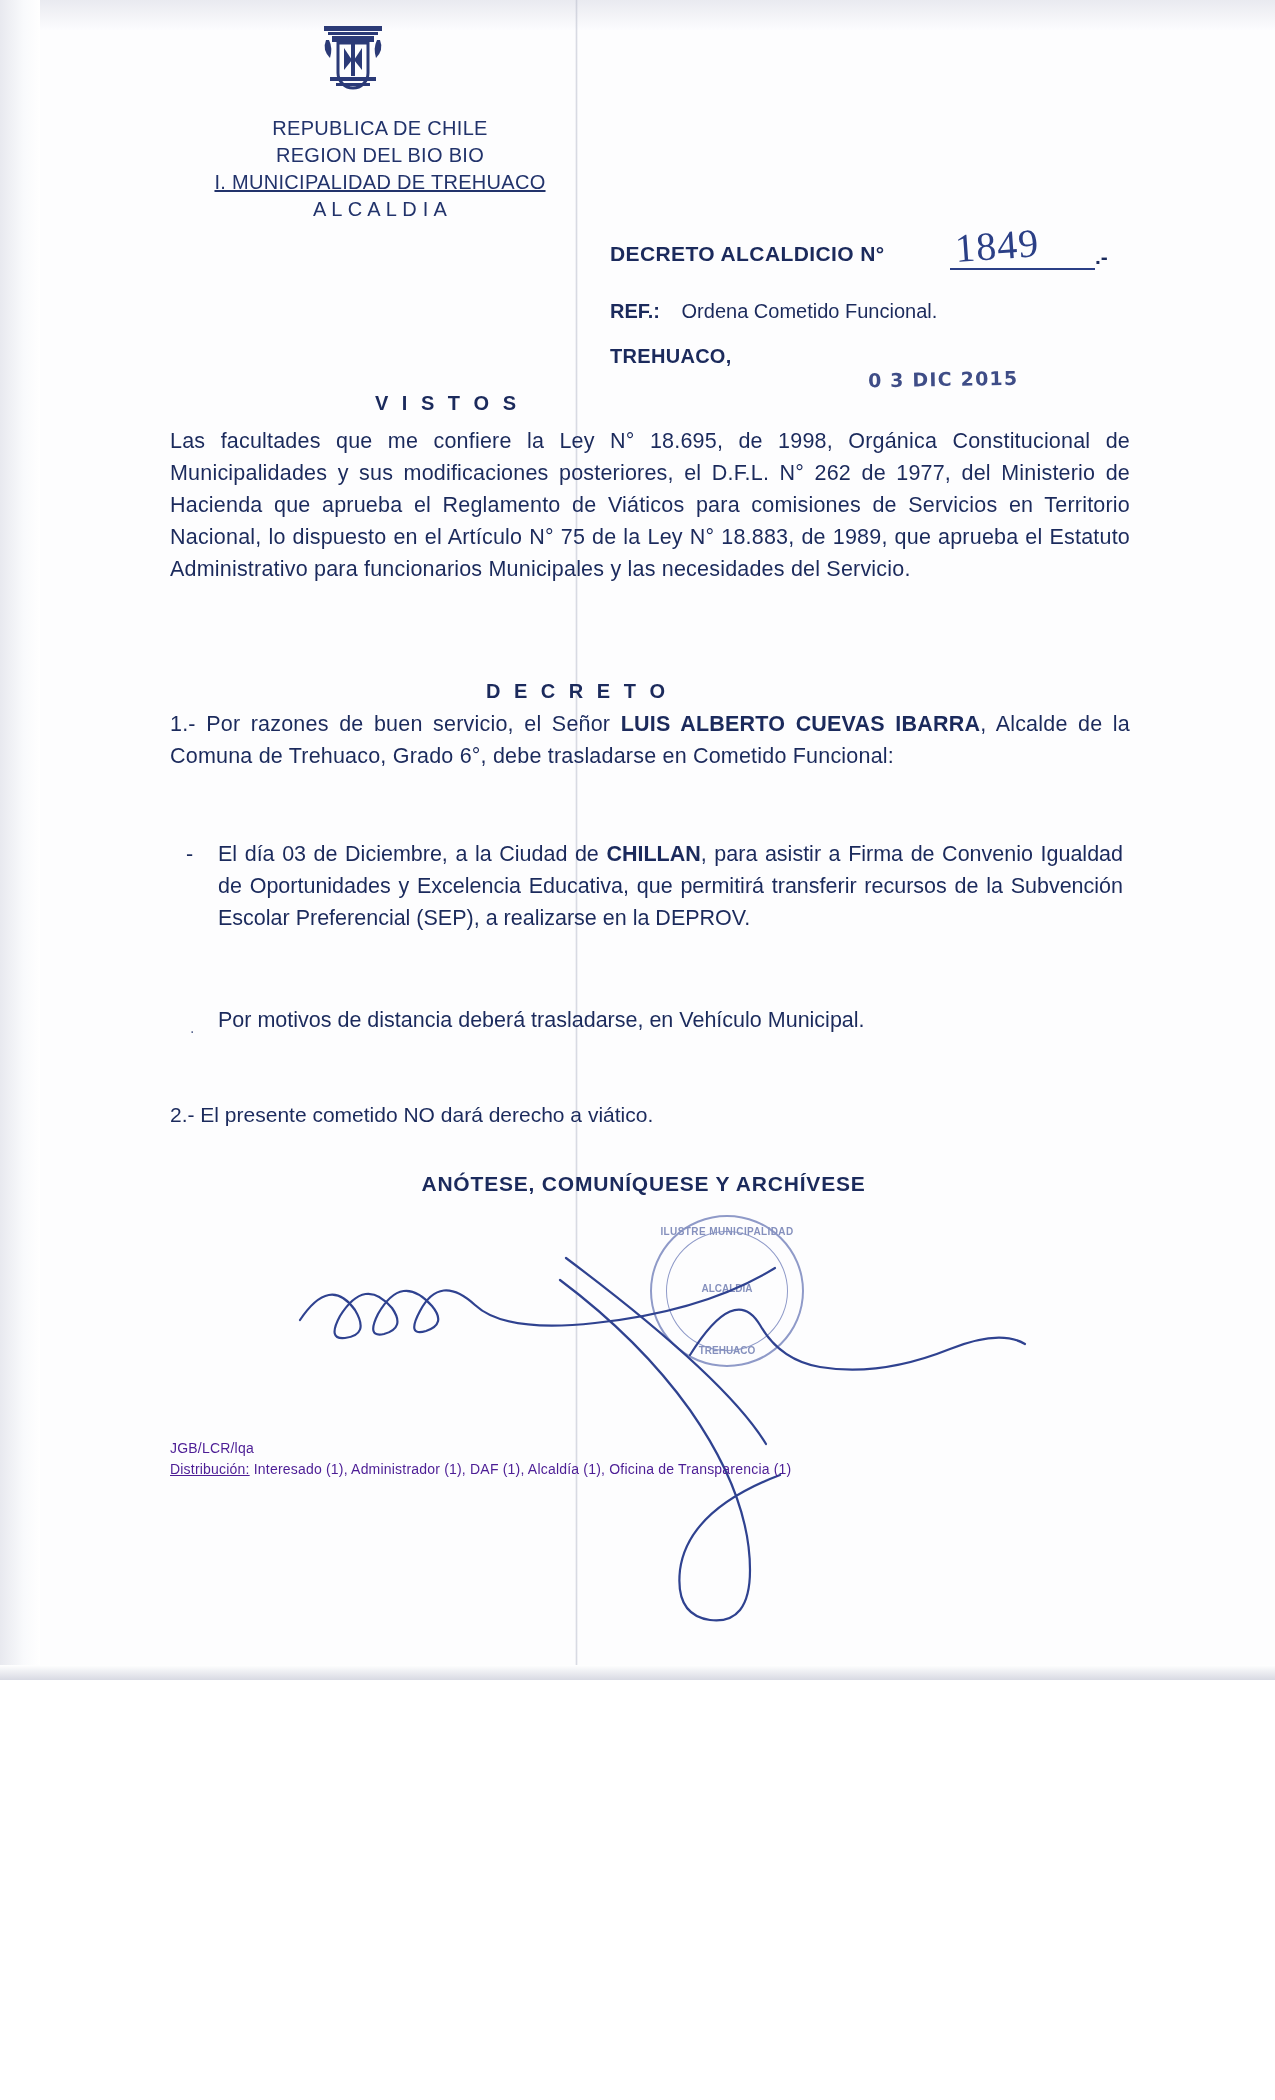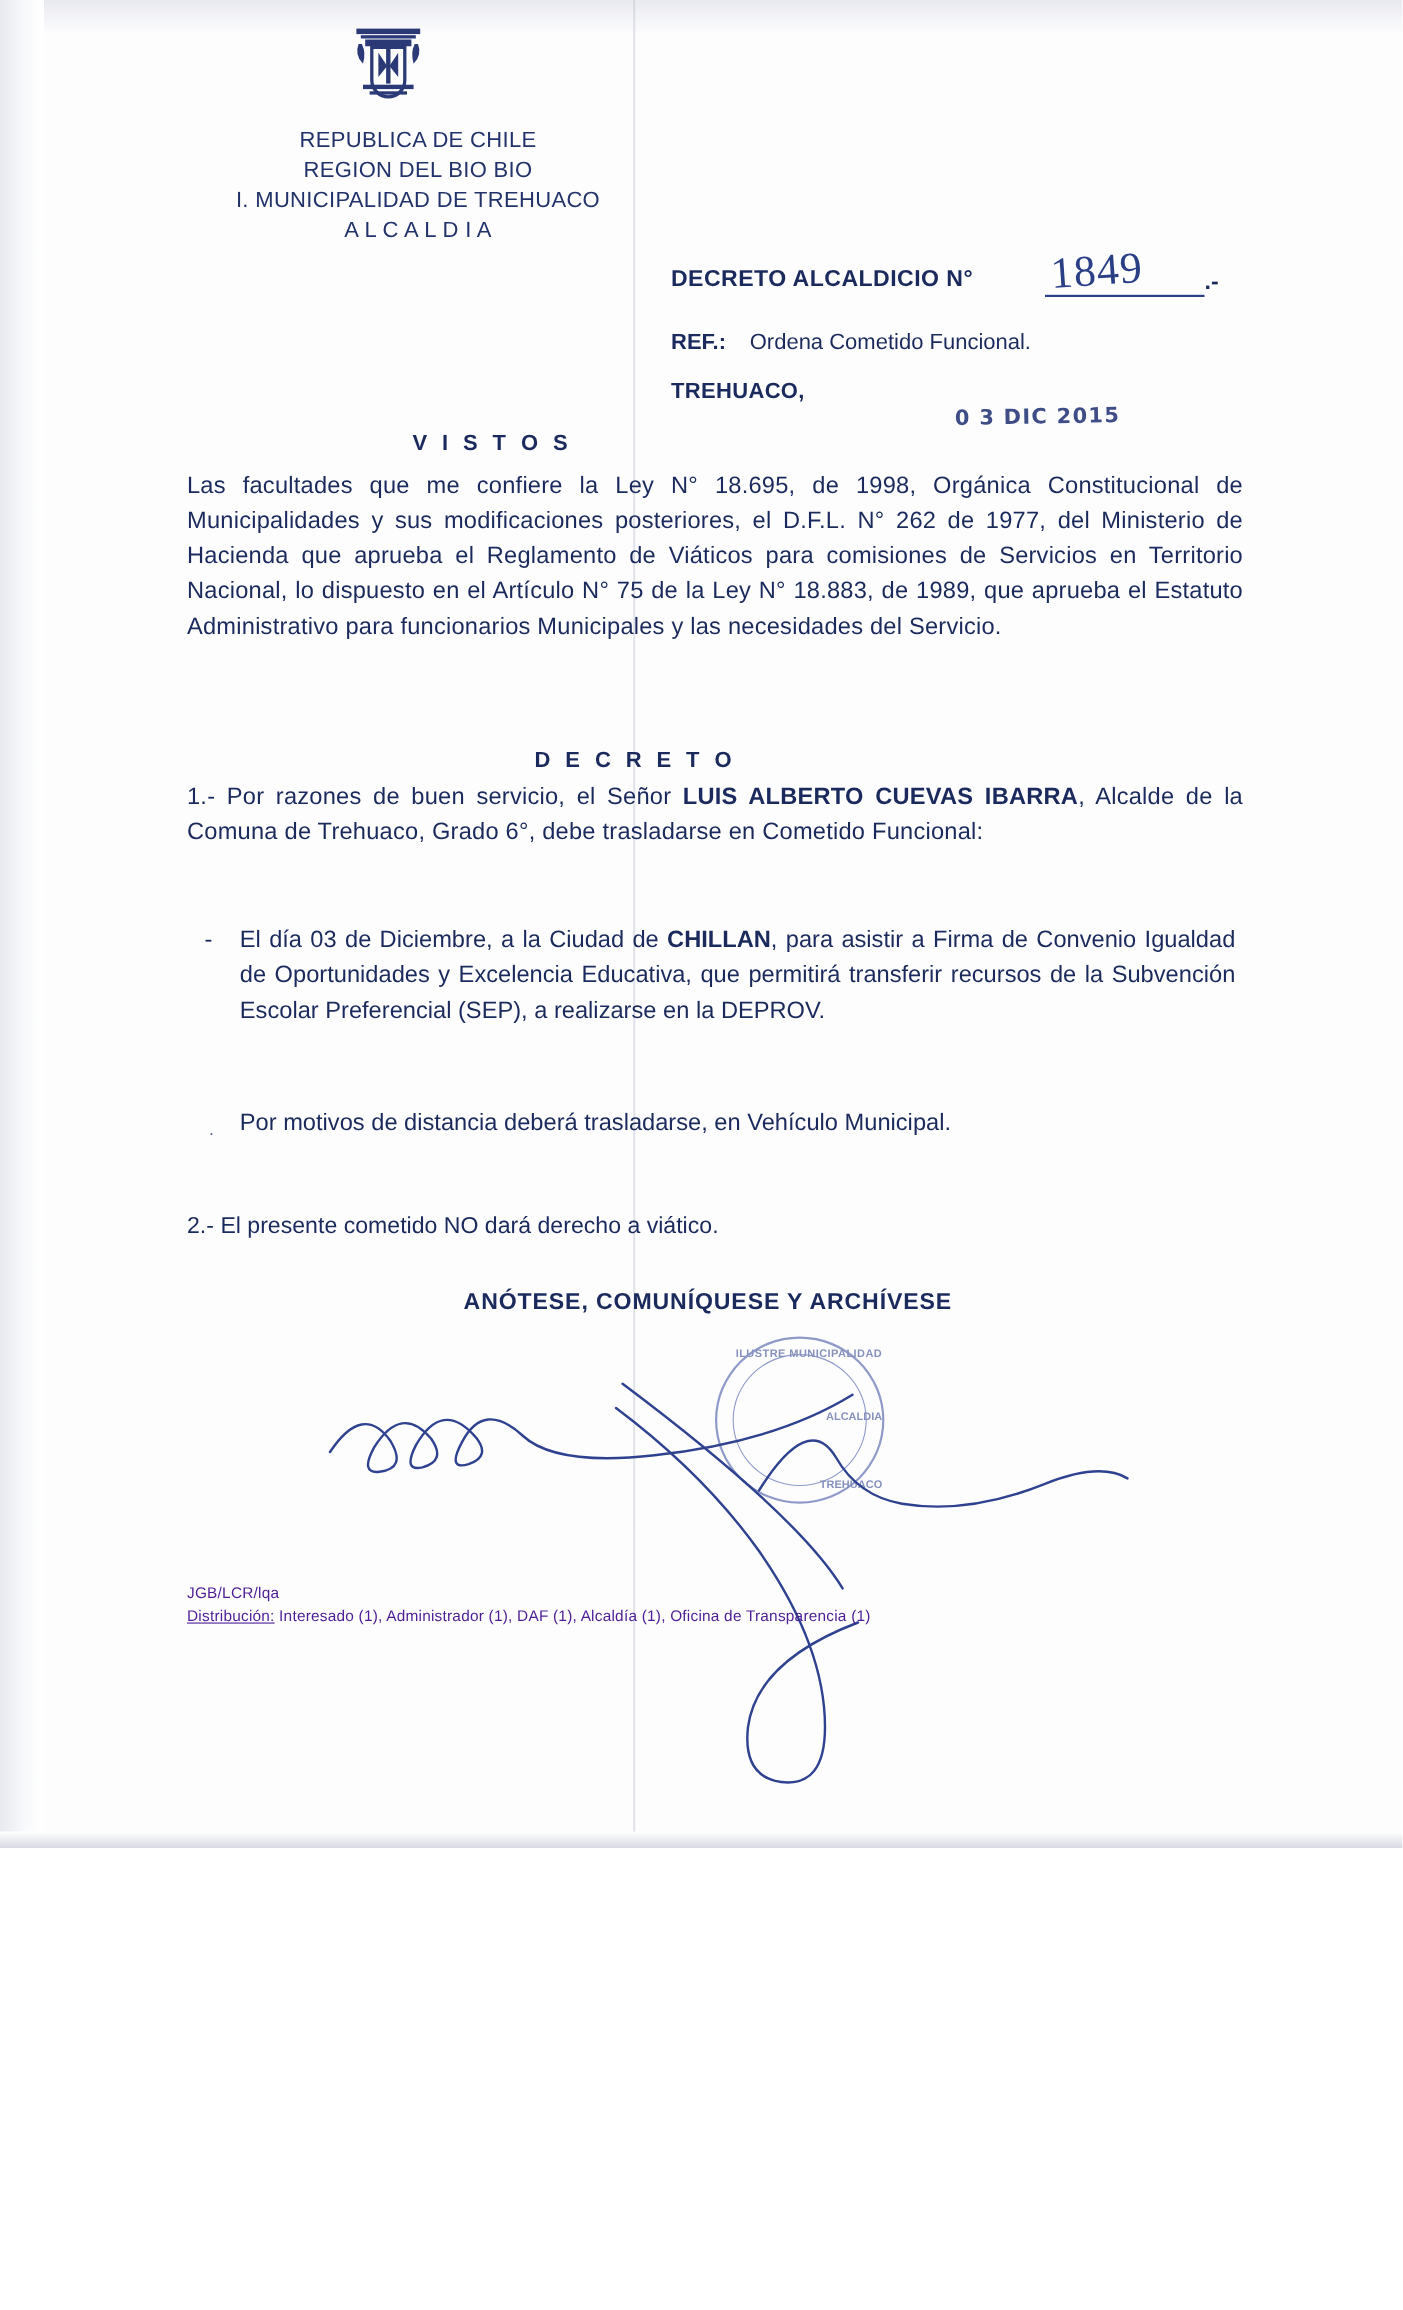--- a/index.html
+++ b/index.html
@@ -73,20 +73,21 @@
     left: 170px;
     top: 115px;
     width: 420px;
     text-align: center;
     font-size: 20px;
     line-height: 27px;
     letter-spacing: .3px;
     color: #22336b;
   }
   .header-lines .u {
+    text-decoration: underline;
   }
 
   
   .decreto-line {
     position: absolute;
     left: 610px;
     top: 242px;
     font-size: 21px;
     font-weight: bold;
     letter-spacing: .4px;
@@ -224,21 +225,21 @@
   #sig-right { left: 690px; top: 1352px; width: 320px; }
 
   .stamp {
     position: absolute;
     border: 2px solid #4c5ea8;
     border-radius: 50%;
     opacity: .62;
     color: #3d4f96;
     font-size: 11px;
     font-weight: bold;
-    text-align: right;
+    text-align: center;
   }
   #stamp-left {
     left: 110px; top: 1225px;
     width: 140px; height: 135px;
   }
   #stamp-right {
     left: 650px; top: 1215px;
     width: 150px; height: 148px;
   }
   .stamp .inner {

